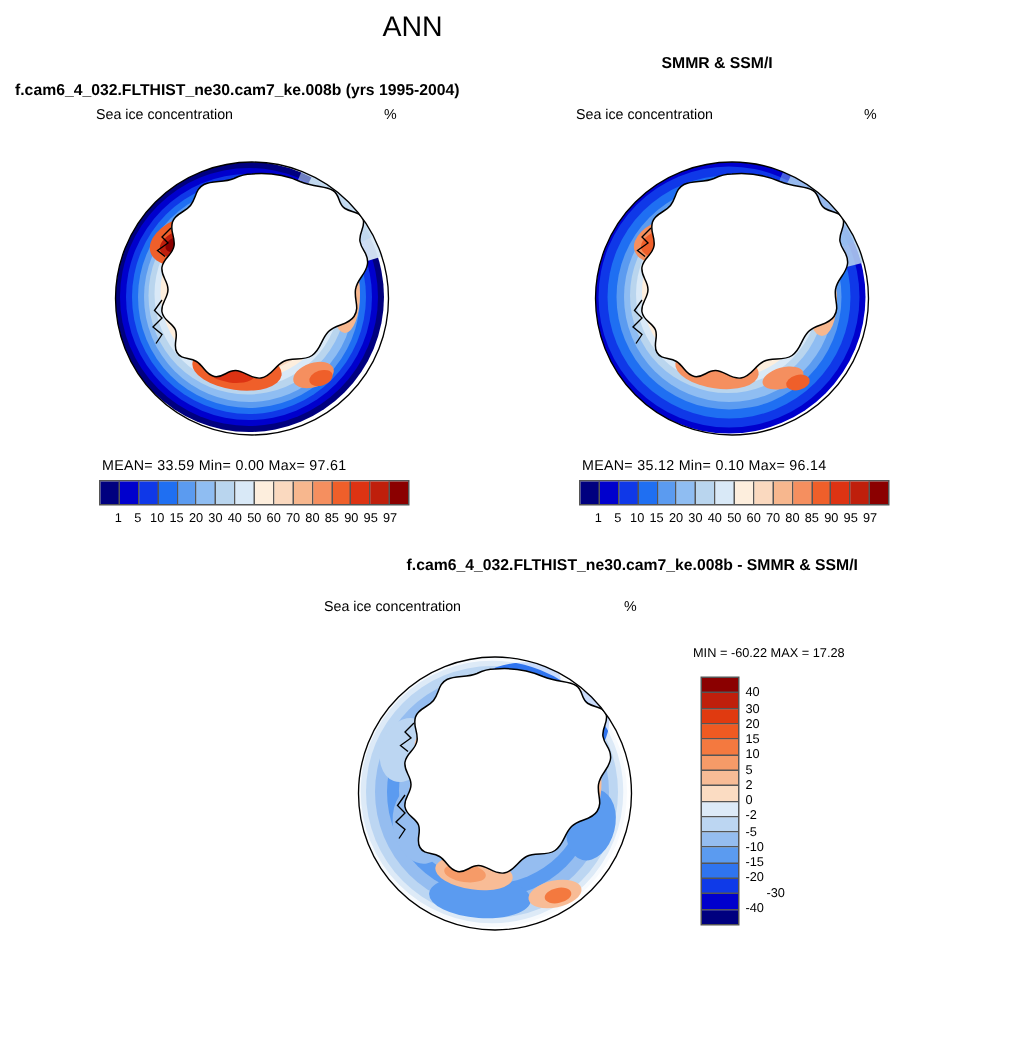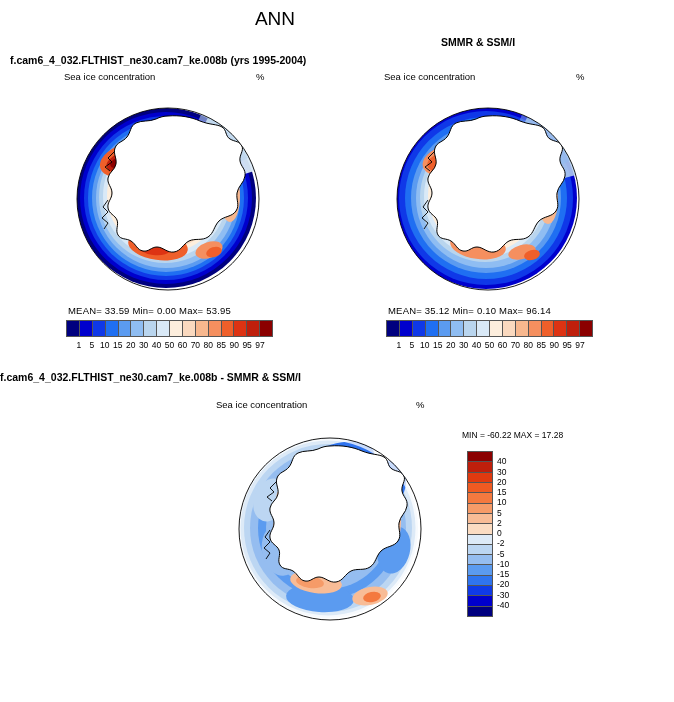--- a/index.html
+++ b/index.html
@@ -3,21 +3,21 @@
 <meta charset="utf-8">
 <style>
   html,body{margin:0;padding:0;background:#ffffff;}
   body{width:674px;height:702px;position:relative;
        font-family:"Liberation Sans","DejaVu Sans",sans-serif;color:#000;}
   .abs{position:absolute;}
   #main-title{left:0;top:8px;width:550px;text-align:center;font-size:19px;}
   .panel-title{font-size:10.5px;font-weight:bold;white-space:nowrap;}
   #left-panel-title{left:10px;top:36px;margin-top:18px;}
   #right-panel-title{left:441px;top:36px;}
-  #diff-panel-title{left:0;top:371px;width:674px;text-align:left;}
+  #diff-panel-title{left:0;top:371px;width:572px;text-align:right;}
   .field-label{font-size:9.5px;white-space:nowrap;}
   .units-label{font-size:9.5px;}
   
   .stats-line{font-size:9.5px;white-space:nowrap;letter-spacing:0.2px;}
   
   .hbar{display:flex;height:15px;border:1px solid #555;box-sizing:content-box;}
   .hbar > i{flex:1 1 0;display:block;border-right:1px solid #555;}
   .hbar > i:last-child{border-right:none;}
   .hlabels{position:relative;height:14px;font-size:8.5px;}
   .hlabels span{position:absolute;top:0;transform:translateX(-50%);white-space:nowrap;}
@@ -116,21 +116,21 @@
 
     <g clip-path="url(#clipModel)">
       <use href="#antarctica" fill="none" stroke="#000000" stroke-width="1"></use>
       <path d="M 52 52 l -6 6 l 4 4 l -7 5 l 5 4" fill="none" stroke="#000" stroke-width="0.9"></path>
       <path d="M 46 100 l -5 7 l 5 5 l -6 6 l 6 5 l -4 6" fill="none" stroke="#000" stroke-width="0.9"></path>
     </g>
     <circle cx="106" cy="99" r="91" fill="none" stroke="#000000" stroke-width="0.9"></circle>
   </svg>
 </div>
 
-<div class="abs stats-line" style="left:68px;top:305px;">MEAN=  33.59  Min=   0.00  Max=  53.95</div>
+<div class="abs stats-line" style="left:68px;top:305px;">MEAN=  33.59  Min=   0.00  Max=  97.61</div>
 
 <div class="abs" style="left:66px;top:320px;width:207px;">
   <div class="hbar">
       <i style="background: rgb(0, 0, 127);"></i>
       <i style="background: rgb(0, 0, 205);"></i>
       <i style="background: rgb(15, 56, 232);"></i>
       <i style="background: rgb(31, 111, 242);"></i>
       <i style="background: rgb(91, 155, 240);"></i>
       <i style="background: rgb(143, 189, 242);"></i>
       <i style="background: rgb(185, 213, 238);"></i>
@@ -332,17 +332,17 @@
         <span style="top: 25%;">15</span>
         <span style="top: 31.25%;">10</span>
         <span style="top: 37.5%;">5</span>
         <span style="top: 43.75%;">2</span>
         <span style="top: 50%;">0</span>
         <span style="top: 56.25%;">-2</span>
         <span style="top: 62.5%;">-5</span>
         <span style="top: 68.75%;">-10</span>
         <span style="top: 75%;">-15</span>
         <span style="top: 81.25%;">-20</span>
-        <span style="top: 87.5%;">-30</span>
+        <span style="top: 87.5%; margin-left: 14px;">-30</span>
         <span style="top: 93.75%;">-40</span>
       </div>
   </div>
 </div>
 
 </body></html>

